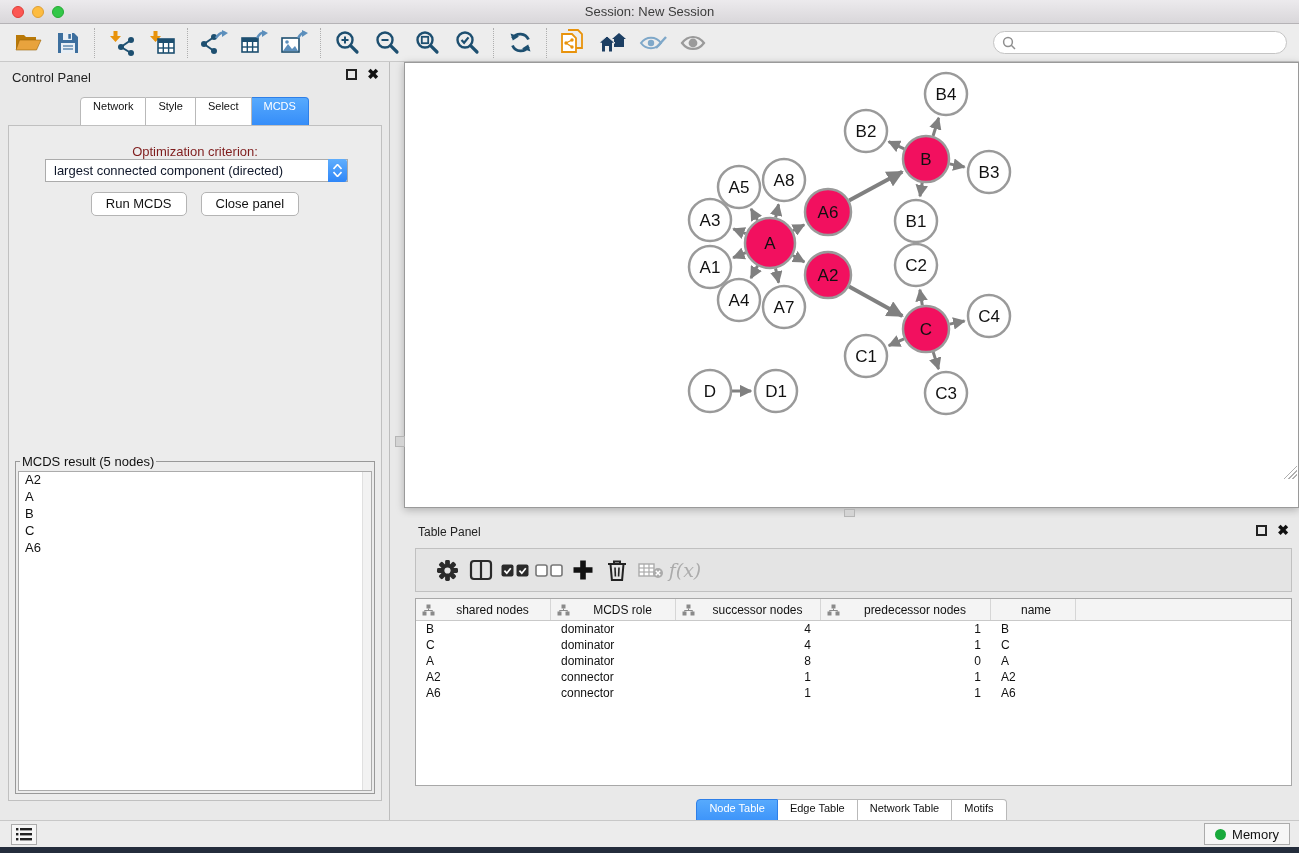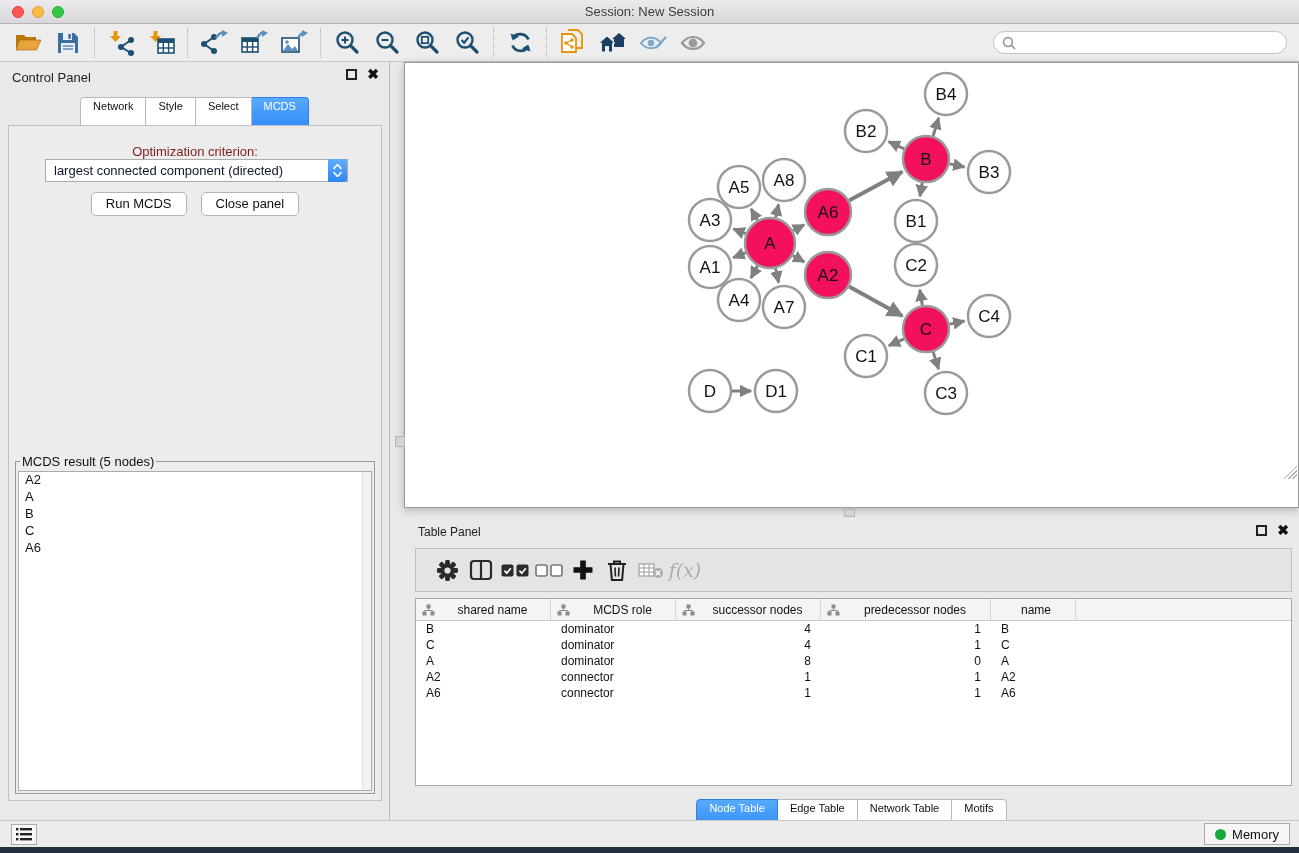--- a/index.html
+++ b/index.html
@@ -509,21 +509,21 @@
 
   <div class="datatable">
     <div class="dt-header" id="dt-header">
         <div class="dt-hcell" style="width: 135px;">
           <svg width="13" height="12" viewBox="0 0 13 12">
             <rect x="4.5" y="0.5" width="4" height="4" fill="#8A8A8A"></rect>
             <rect x="0.5" y="7.5" width="4" height="4" fill="#8A8A8A"></rect>
             <rect x="8.5" y="7.5" width="4" height="4" fill="#8A8A8A"></rect>
             <path d="M6.5 4.5 v2 M2.5 7.5 v-1 h8 v1" fill="none" stroke="#8A8A8A" stroke-width="1"></path>
           </svg>
-          <span class="hlabel">shared name</span>
+          <span class="hlabel">shared nodes</span>
         </div>
         <div class="dt-hcell" style="width: 125px;">
           <svg width="13" height="12" viewBox="0 0 13 12">
             <rect x="4.5" y="0.5" width="4" height="4" fill="#8A8A8A"></rect>
             <rect x="0.5" y="7.5" width="4" height="4" fill="#8A8A8A"></rect>
             <rect x="8.5" y="7.5" width="4" height="4" fill="#8A8A8A"></rect>
             <path d="M6.5 4.5 v2 M2.5 7.5 v-1 h8 v1" fill="none" stroke="#8A8A8A" stroke-width="1"></path>
           </svg>
           <span class="hlabel">MCDS role</span>
         </div>

